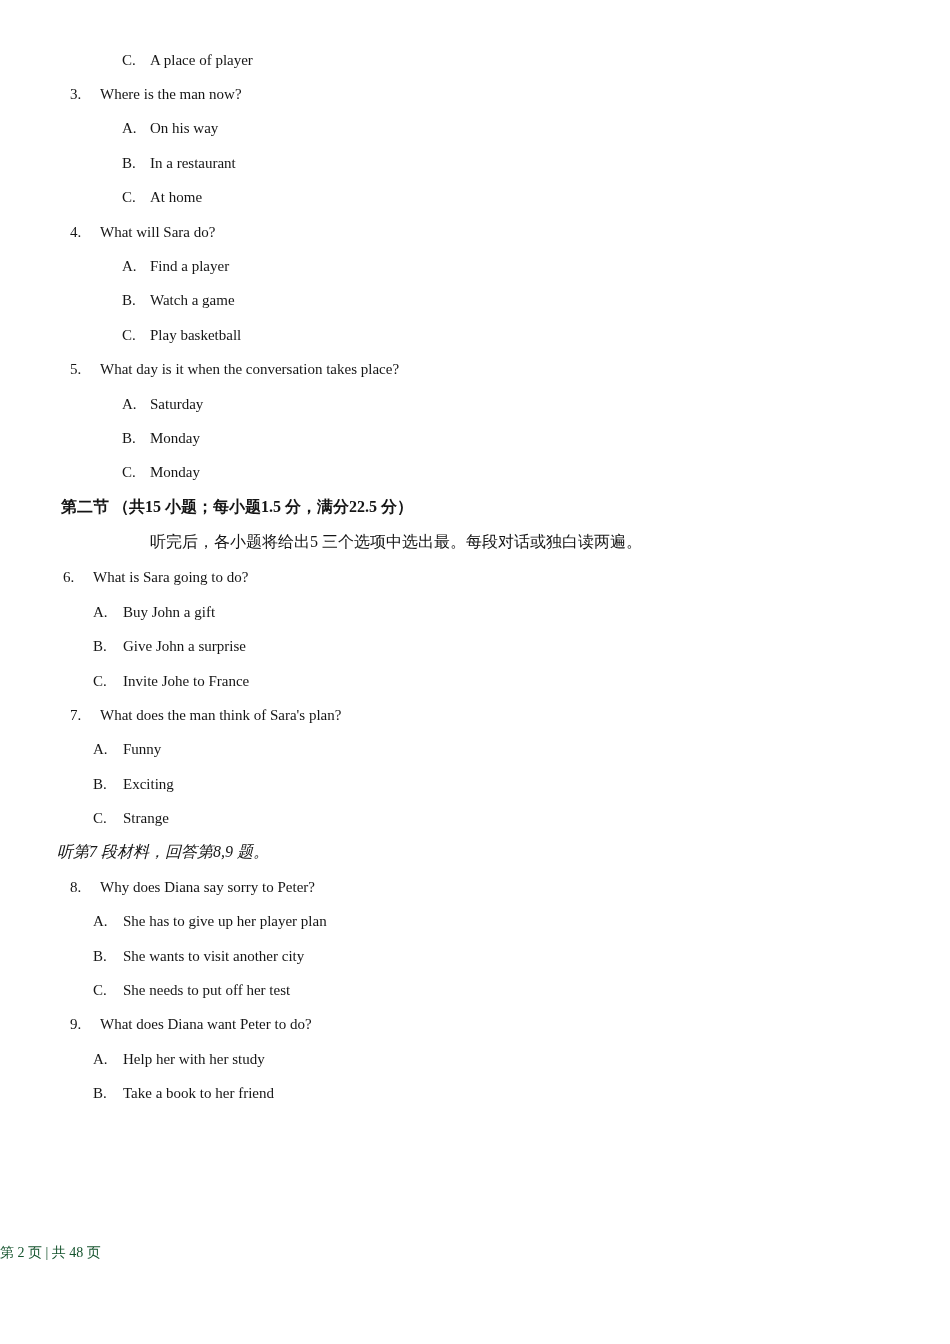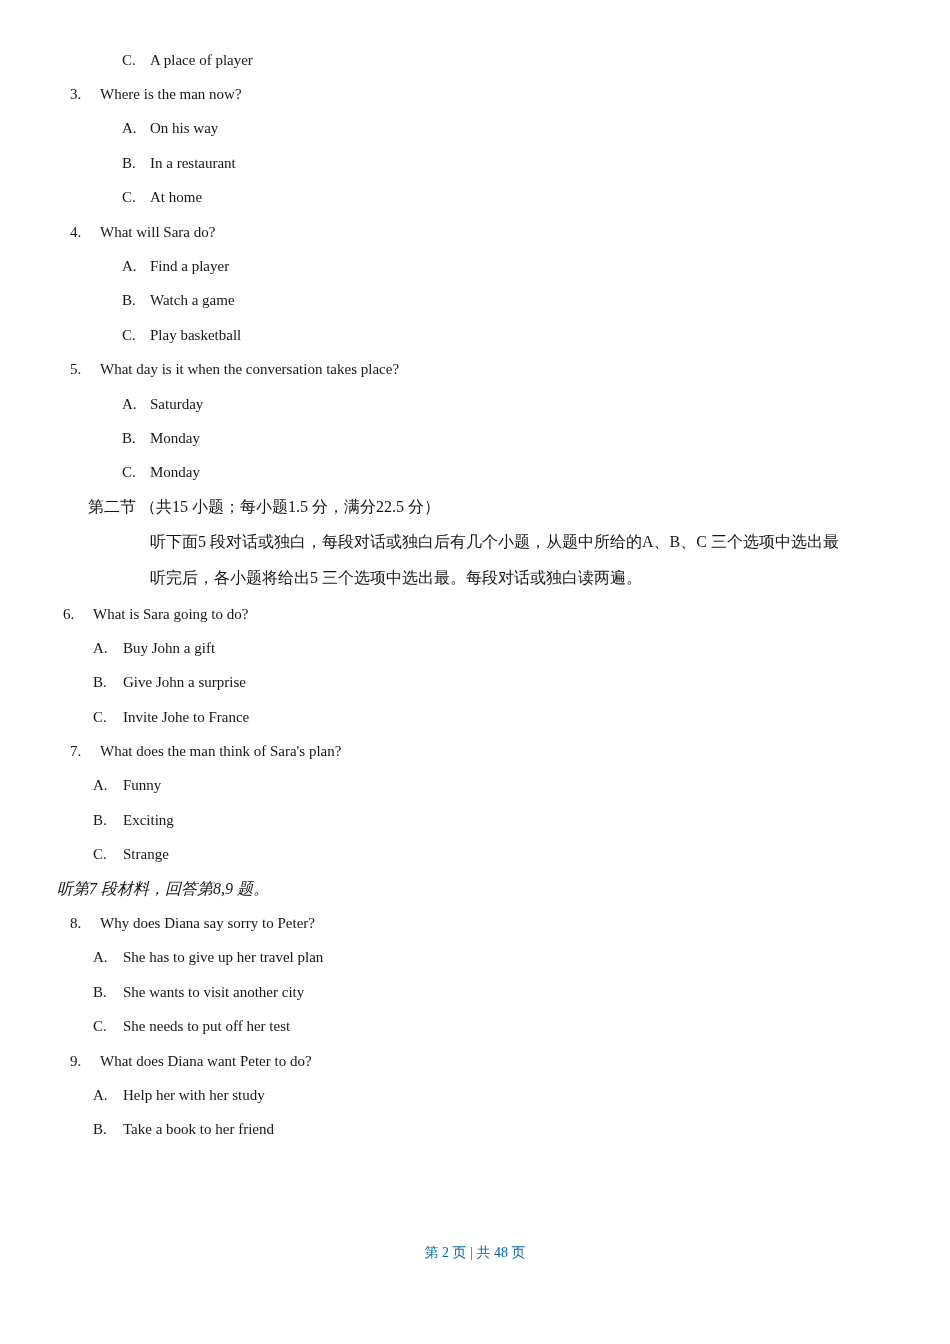--- a/index.html
+++ b/index.html
@@ -20,37 +20,36 @@
   }
   .line.cn { font-size: 16px; }
   .line.wide { height: 36.2px; }
 
   
   .ind-q1     { padding-left: 70px;  }  
   .ind-o1     { padding-left: 122px; }  
   .ind-q6     { padding-left: 63px;  }  
   .ind-q2     { padding-left: 70px;  }  
   .ind-o2     { padding-left: 93px;  }  
-  .ind-head   { padding-left: 88px;  }  
+  .ind-head   { padding-left: 61px; font-weight: bold;  }  
   .ind-cnind  { padding-left: 150px; }  
   .ind-cnleft { padding-left: 57px; font-style: italic;  }  
 
   .num1 { display: inline-block; width: 30px; }
   .let1 { display: inline-block; width: 28px; }
   .num2 { display: inline-block; width: 30px; }
   .let2 { display: inline-block; width: 30px; }
 
   .footer {
     position: absolute;
     top: 1244px;
     left: 0;
     width: 100%;
-    text-align: center;
     font-size: 14px;
-    color: #0369a1;
+    color: #14532d;
   }
 </style>
 </head>
 <body>
 
 <div class="content">
 
   <div class="line ind-o1">
     <span class="let1">C.</span>
     <span>A place of player</span>
@@ -104,23 +103,20 @@
   </div>
   <div class="line ind-o1">
     <span class="let1">C.</span>
     <span>Monday</span>
   </div>
 
   <div class="line cn ind-head">
     <span>第二节 （共15 小题；每小题1.5 分，满分22.5 分）</span>
   </div>
   <div class="line cn wide ind-cnind">
-    <span>听下面5 段对话或独白，每段对话或独白后有几个小题，从题中所给的A、B、C 三个选项中选出最</span>
-  </div>
-  <div class="line cn wide ind-cnind">
     <span>听完后，各小题将给出5 三个选项中选出最。每段对话或独白读两遍。</span>
   </div>
 
   <div class="line ind-q6">
     <span class="num2">6.</span>
     <span>What is Sara going to do?</span>
   </div>
   <div class="line ind-o2">
     <span class="let2">A.</span>
     <span>Buy John a gift</span>
@@ -154,21 +150,21 @@
   <div class="line cn ind-cnleft">
     <span>听第7 段材料，回答第8,9 题。</span>
   </div>
 
   <div class="line ind-q2">
     <span class="num2">8.</span>
     <span>Why does Diana say sorry to Peter?</span>
   </div>
   <div class="line ind-o2">
     <span class="let2">A.</span>
-    <span>She has to give up her travel plan</span>
+    <span>She has to give up her player plan</span>
   </div>
   <div class="line ind-o2">
     <span class="let2">B.</span>
     <span>She wants to visit another city</span>
   </div>
   <div class="line ind-o2">
     <span class="let2">C.</span>
     <span>She needs to put off her test</span>
   </div>
 

